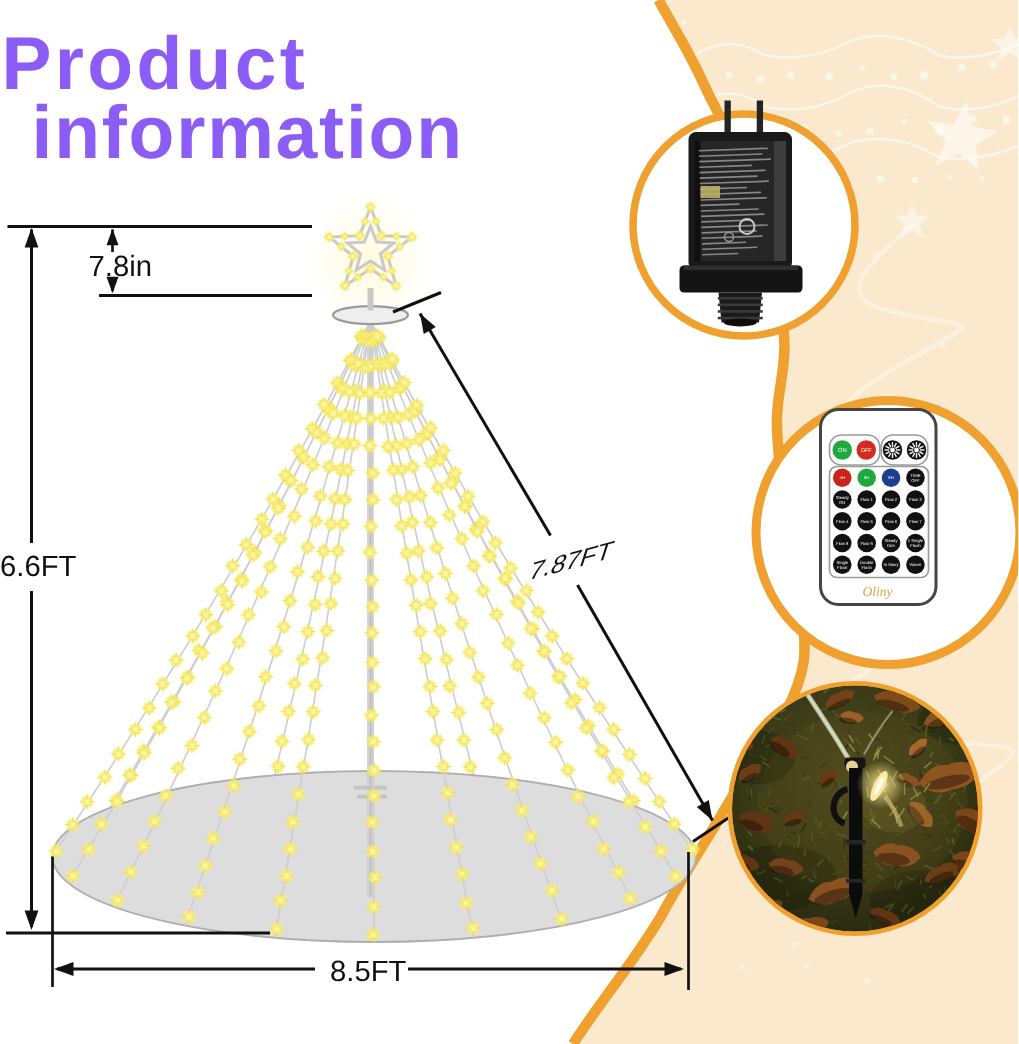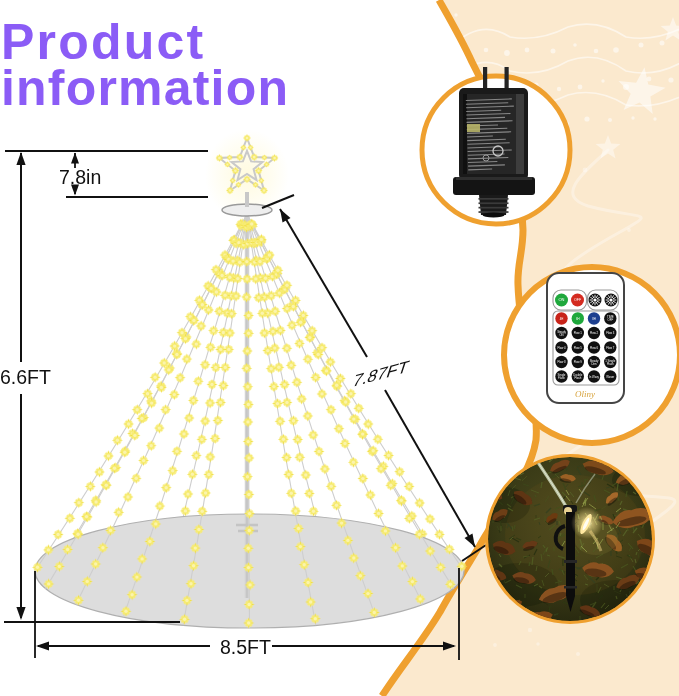--- a/index.html
+++ b/index.html
@@ -1,18 +1,18 @@
 <!DOCTYPE html>
 <html><head><meta charset="utf-8"><style>
 html,body{margin:0;padding:0;background:#fff;}
 #stage{position:relative;width:679px;height:696px;overflow:hidden;background:#fff;
   font-family:"Liberation Sans",sans-serif;}
 #title{position:absolute;left:1px;top:19px;font-size:50px;font-weight:bold;
   color:#8b5cf6;line-height:46px;letter-spacing:2.2px;}
-#title .l2{letter-spacing:1.2px;}
+#title .l2{letter-spacing:1.2px;margin-left:20px;}
 </style></head><body>
 <div id="stage">
 <svg width="679" height="696" viewBox="0 0 679 696" font-family="Liberation Sans, sans-serif">
 <defs>
 <radialGradient id="stargrad" cx="50%" cy="50%" r="50%">
   <stop offset="0%" stop-color="rgba(255,243,170,0.38)"></stop>
   <stop offset="60%" stop-color="rgba(255,243,170,0.16)"></stop>
   <stop offset="100%" stop-color="rgba(255,243,170,0)"></stop>
 </radialGradient>
 <radialGradient id="grassgrad" cx="48%" cy="38%" r="75%">

